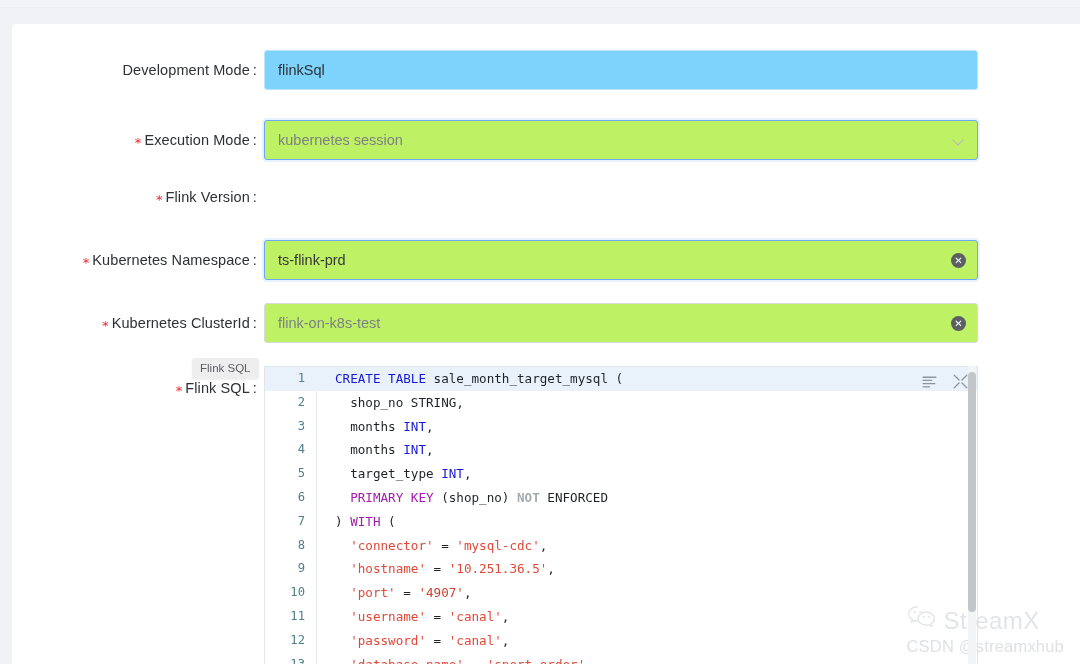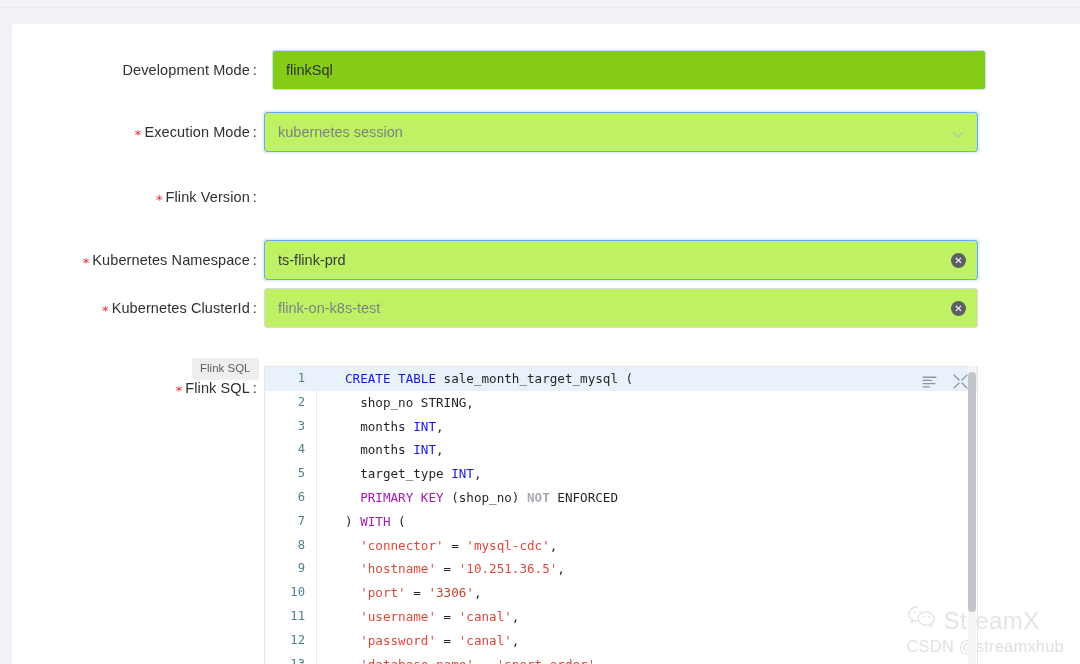--- a/index.html
+++ b/index.html
@@ -77,24 +77,23 @@
     border-radius: 3px;
     background: #bef264;
     font-size: 14.5px;
     color: #353839;
     line-height: 38px;
     padding: 0 34px 0 13px;
     white-space: nowrap;
     overflow: hidden;
   }
   .field.readonly {
-    background: #84cc16;
+    background: #7dd3fc;
     border-color: #bfe3f7;
     color: #2e3033;
-    margin-left: 8px;
   }
   .field.focused {
     border-color: #6aa9f0;
     box-shadow: 0 0 0 2px rgba(92,158,236,0.14);
   }
   .field.muted { color: #7d8184; }
 
   .chevron-down {
     position: absolute;
     right: 12px;
@@ -174,21 +173,21 @@
   .ln {
     position: absolute;
     left: 0; top: 0;
     width: 40px;
     text-align: right;
     color: #50808a;
     font-size: 12.2px;
   }
   .code-text {
     position: absolute;
-    left: 80px; top: 0;
+    left: 70px; top: 0;
     color: #1f2328;
   }
   .kw   { color: #1717d6; }
   .kw2  { color: #a21caf; }
   .gray { color: #a6abb0; font-weight: bold; }
   .str  { color: #e0483a; }
   .num  { color: #c8422f; }
   .plain{ color: #1f2328; }
 
   .editor-toolbar {
@@ -249,21 +248,21 @@
 
     <div class="form-row" style="top:26px;">
       <div class="form-label">
         <span>Development Mode</span><span class="label-colon">:</span>
       </div>
       <div class="field readonly">
         <span>flinkSql</span>
       </div>
     </div>
 
-    <div class="form-row" style="top:88px;">
+    <div class="form-row" style="top:96px;">
       <div class="form-label">
         <span class="req-star">*</span><span>Execution Mode</span><span class="label-colon">:</span>
       </div>
       <div class="field focused muted">
         <span>kubernetes session</span>
         <span class="chevron-down"></span>
       </div>
     </div>
 
     <div class="form-row" style="top:153px;">
@@ -275,21 +274,21 @@
     <div class="form-row" style="top:216px;">
       <div class="form-label">
         <span class="req-star">*</span><span>Kubernetes Namespace</span><span class="label-colon">:</span>
       </div>
       <div class="field focused">
         <span>ts-flink-prd</span>
         <span class="clear-icon">✕</span>
       </div>
     </div>
 
-    <div class="form-row" style="top:264px;padding-left:16px;">
+    <div class="form-row" style="top:279px;padding-left:16px;">
       <div class="form-label">
         <span class="req-star">*</span><span>Kubernetes ClusterId</span><span class="label-colon">:</span>
       </div>
       <div class="field muted">
         <span>flink-on-k8s-test</span>
         <span class="clear-icon">✕</span>
       </div>
     </div>
 
     <div class="form-row" style="top:342px; height:302px;">
@@ -307,21 +306,21 @@
         <div class="code-area" id="code-area">
             <div class="code-line active"><span class="ln">1</span><span class="code-text"><span class="kw">CREATE TABLE </span><span class="plain">sale_month_target_mysql (</span></span></div>
             <div class="code-line"><span class="ln">2</span><span class="code-text"><span class="plain">  shop_no </span><span class="plain">STRING</span><span class="plain">,</span></span></div>
             <div class="code-line"><span class="ln">3</span><span class="code-text"><span class="plain">  months </span><span class="kw">INT</span><span class="plain">,</span></span></div>
             <div class="code-line"><span class="ln">4</span><span class="code-text"><span class="plain">  months </span><span class="kw">INT</span><span class="plain">,</span></span></div>
             <div class="code-line"><span class="ln">5</span><span class="code-text"><span class="plain">  target_type </span><span class="kw">INT</span><span class="plain">,</span></span></div>
             <div class="code-line"><span class="ln">6</span><span class="code-text"><span class="kw2">  PRIMARY KEY</span><span class="plain"> (shop_no) </span><span class="gray">NOT</span><span class="plain"> ENFORCED</span></span></div>
             <div class="code-line"><span class="ln">7</span><span class="code-text"><span class="plain">) </span><span class="kw2">WITH</span><span class="plain"> (</span></span></div>
             <div class="code-line"><span class="ln">8</span><span class="code-text"><span class="plain">  </span><span class="str">'connector'</span><span class="plain"> = </span><span class="str">'mysql-cdc'</span><span class="plain">,</span></span></div>
             <div class="code-line"><span class="ln">9</span><span class="code-text"><span class="plain">  </span><span class="str">'hostname'</span><span class="plain"> = </span><span class="str">'10.251.36.5'</span><span class="plain">,</span></span></div>
-            <div class="code-line"><span class="ln">10</span><span class="code-text"><span class="plain">  </span><span class="str">'port'</span><span class="plain"> = </span><span class="num">'3306'</span><span class="plain">,</span></span></div>
+            <div class="code-line"><span class="ln">10</span><span class="code-text"><span class="plain">  </span><span class="str">'port'</span><span class="plain"> = </span><span class="num">'4907'</span><span class="plain">,</span></span></div>
             <div class="code-line"><span class="ln">11</span><span class="code-text"><span class="plain">  </span><span class="str">'username'</span><span class="plain"> = </span><span class="str">'canal'</span><span class="plain">,</span></span></div>
             <div class="code-line"><span class="ln">12</span><span class="code-text"><span class="plain">  </span><span class="str">'password'</span><span class="plain"> = </span><span class="str">'canal'</span><span class="plain">,</span></span></div>
             <div class="code-line"><span class="ln">13</span><span class="code-text"><span class="plain">  </span><span class="str">'database-name'</span><span class="plain"> = </span><span class="str">'sport_order'</span></span></div>
           </div>
 
         <div class="editor-toolbar">
           <span class="tb-icon">
             <svg viewBox="0 0 16 16" width="17" height="17">
               <g stroke="#6a7278" stroke-width="1.2" stroke-linecap="round">
                 <line x1="2" y1="4" x2="14" y2="4"></line>

